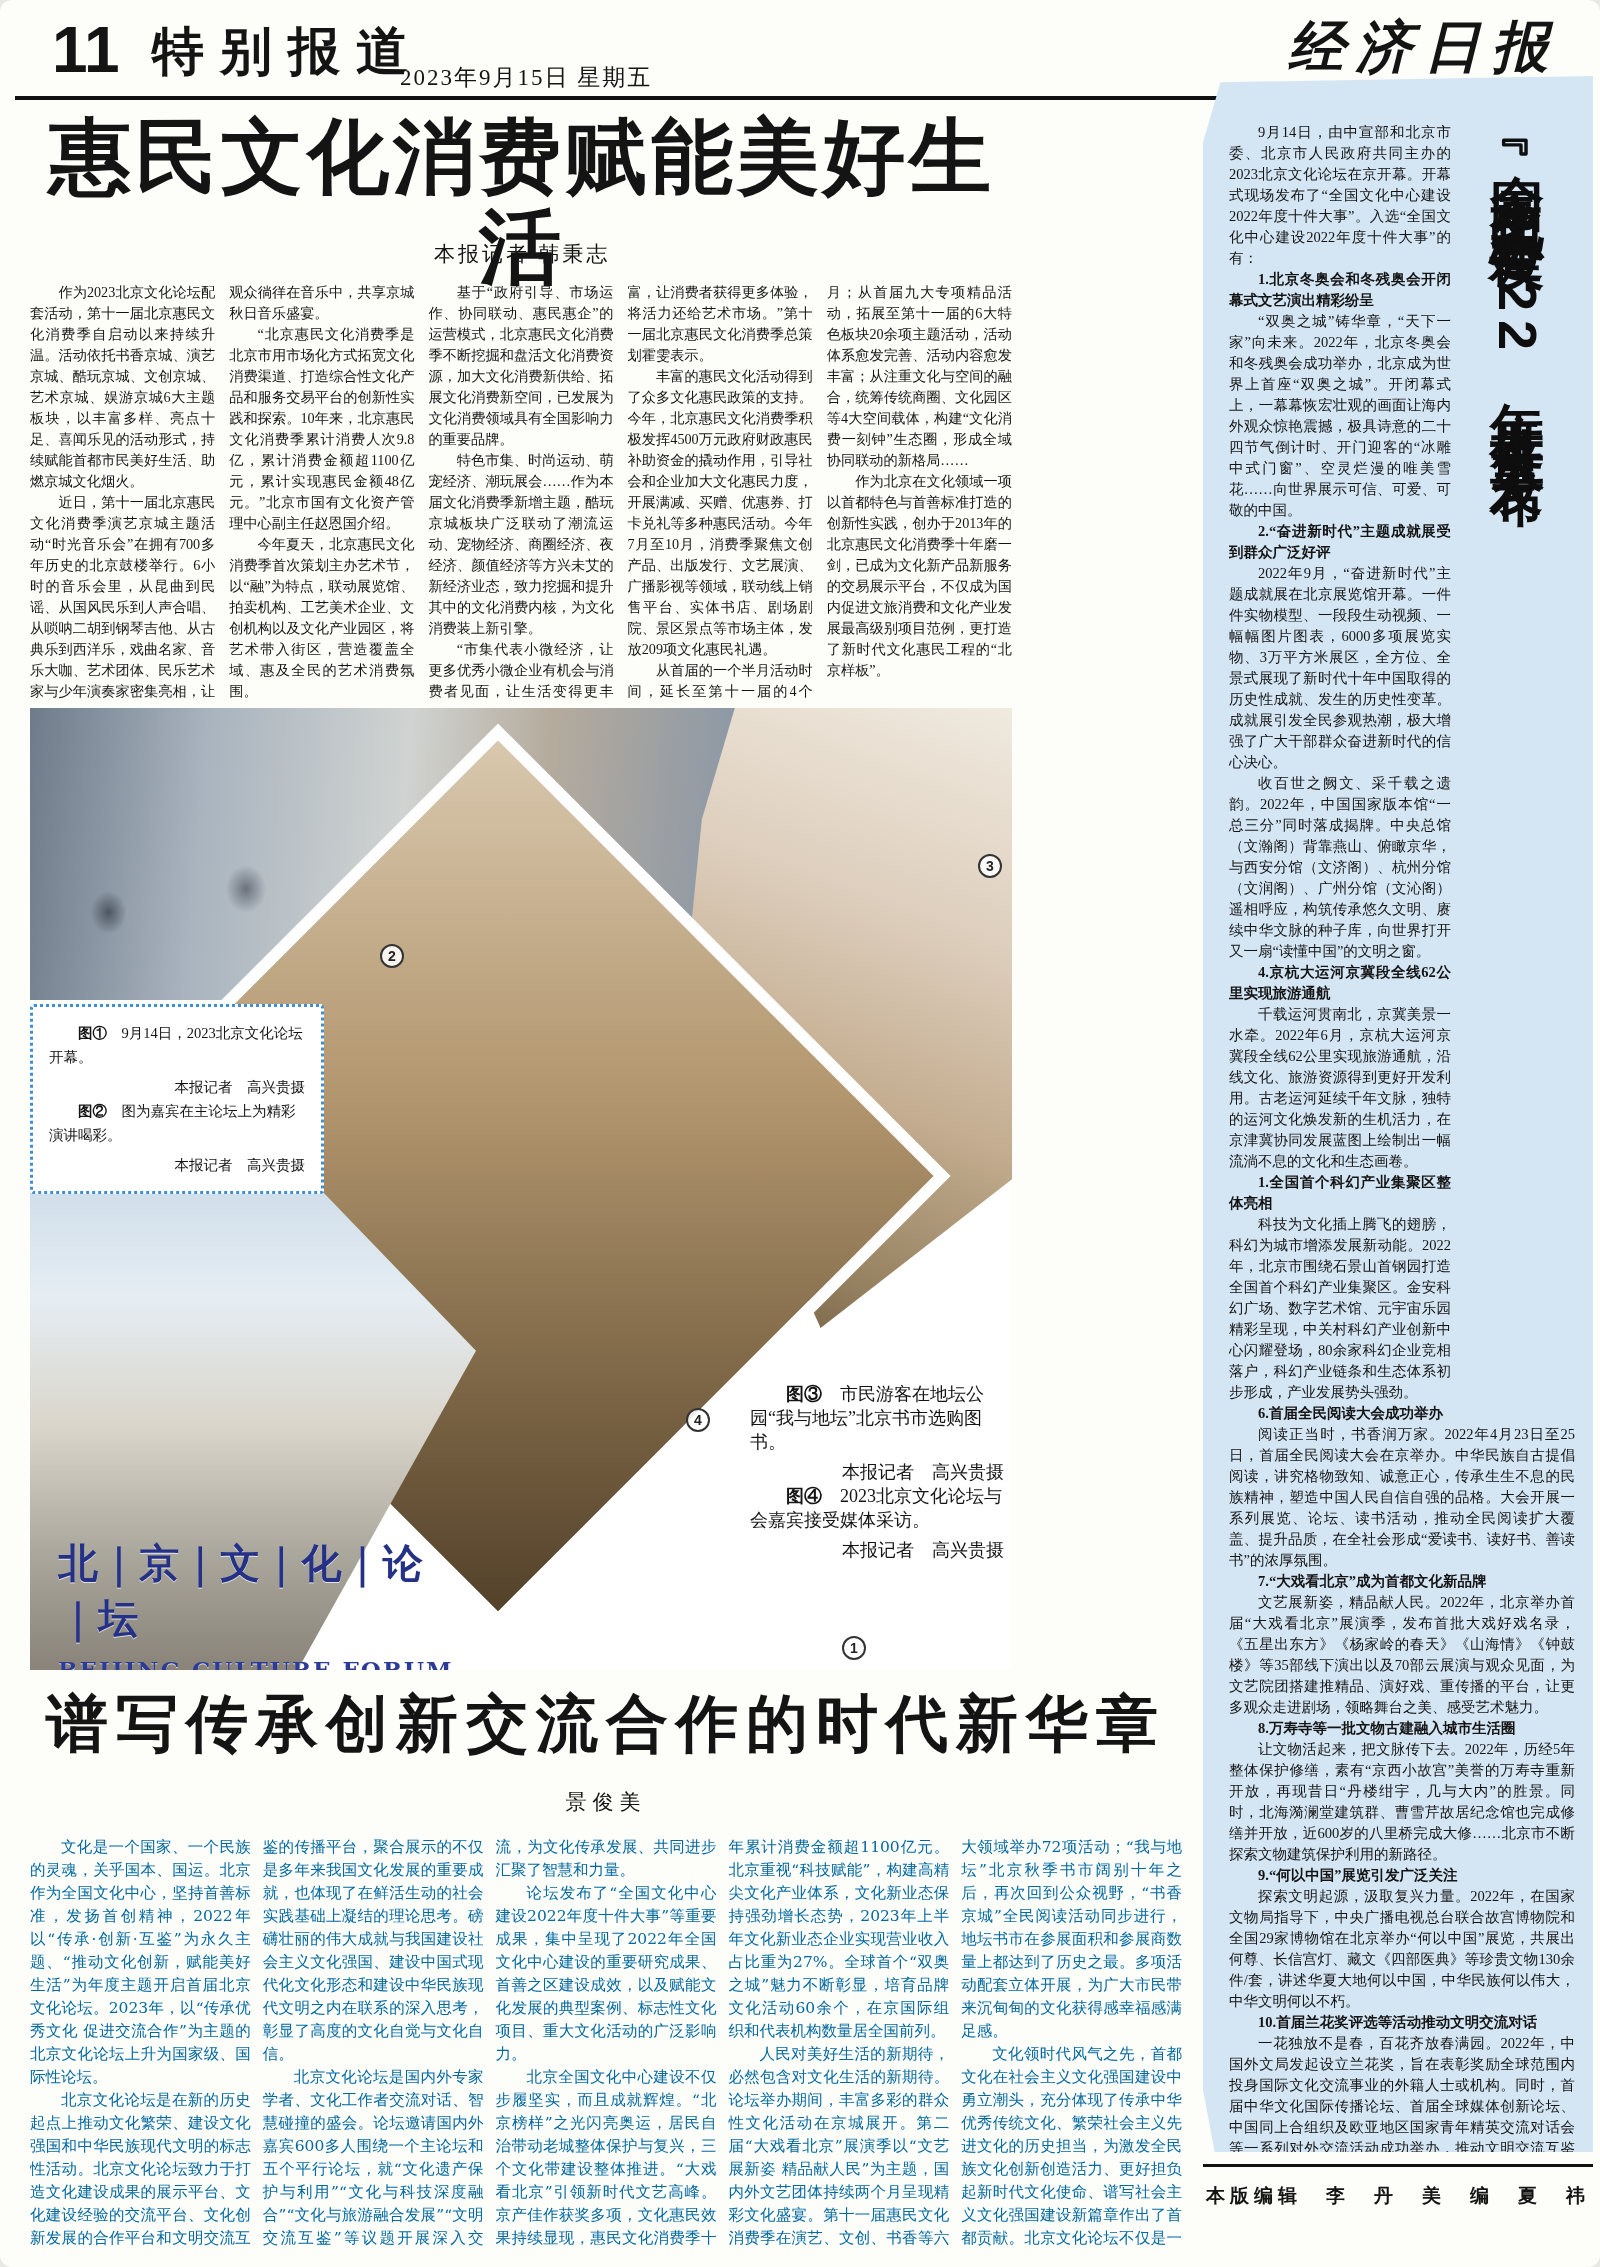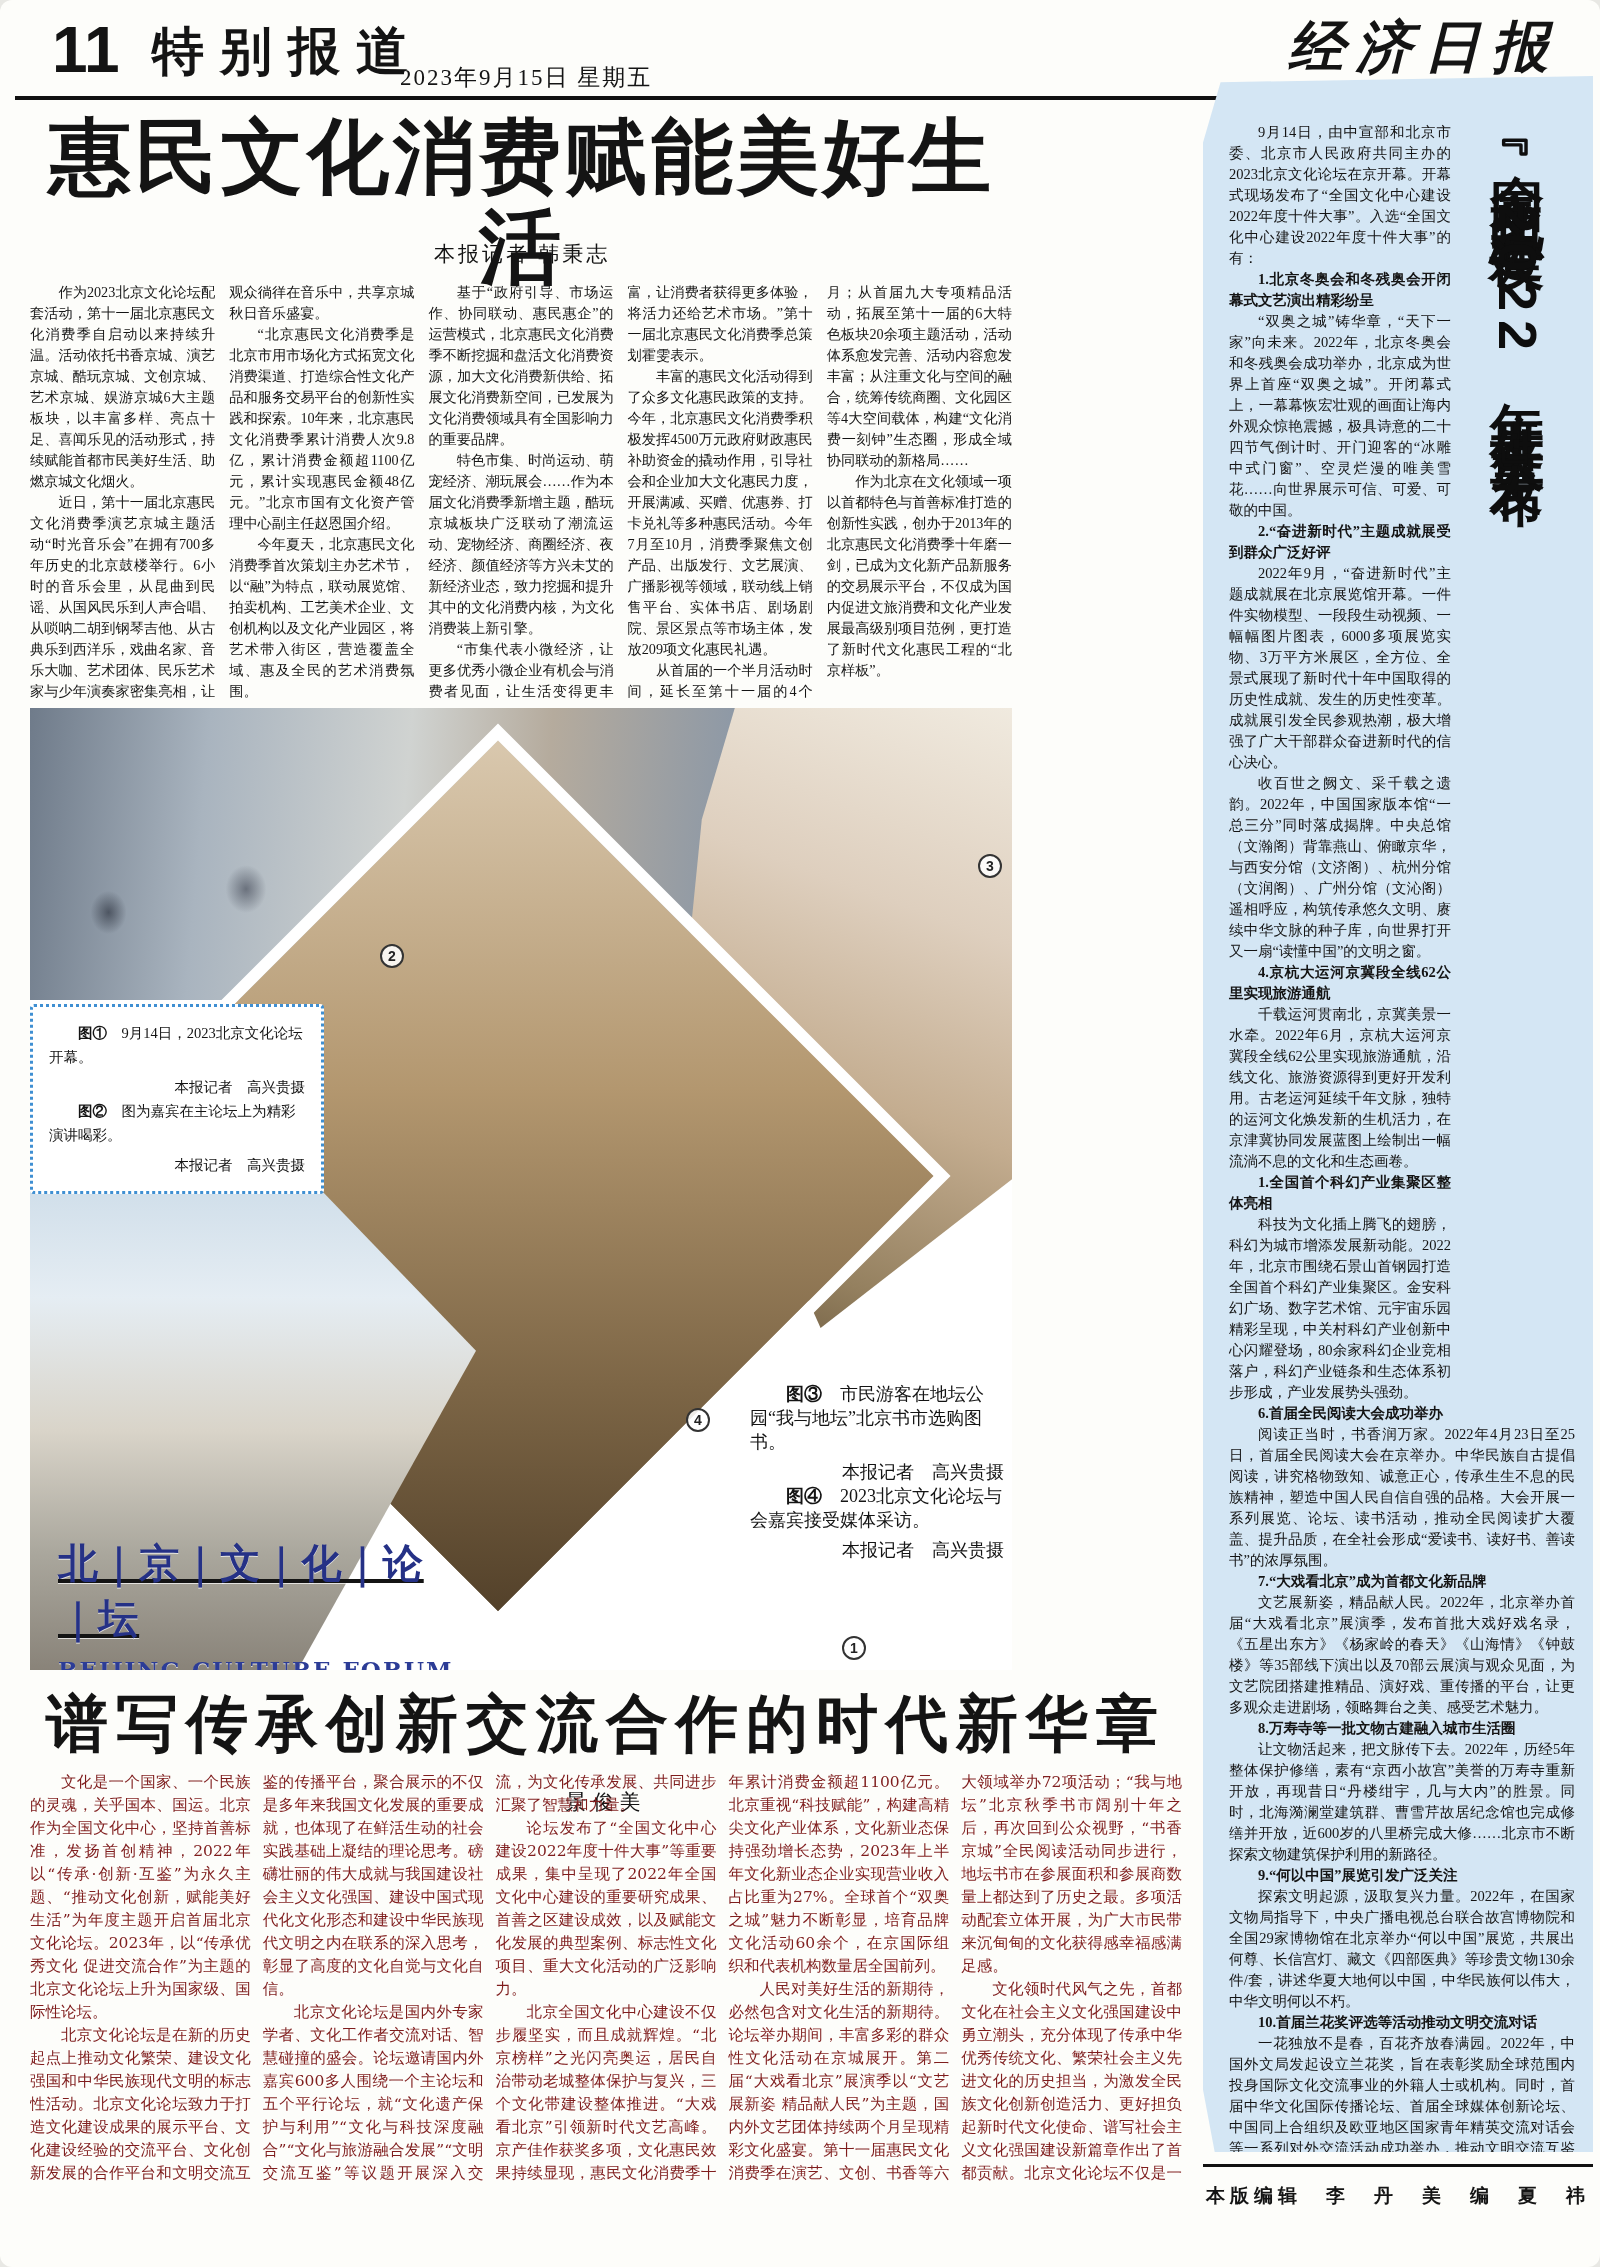--- a/index.html
+++ b/index.html
@@ -40,43 +40,43 @@
       linear-gradient(95deg,#6f7b8a,#a9b4bf 18%,#d0d3d1 38%,#b5ab9d 52%,#8e99a6 70%,#5f6b79 88%,#49545f);}
   .ph-right{left:652px;top:0;width:330px;height:620px;
     clip-path:polygon(16% 0,100% 0,100% 76%,42% 100%,0 50%,6% 18%);
     background:linear-gradient(200deg,#f0eadf,#decfbe 32%,#c4ad90 60%,#94805f 86%,#6e5c41);}
   .ph-diamond{left:148px;top:148px;width:640px;height:640px;transform:rotate(45deg);
     border:12px solid #fff;
     background:linear-gradient(135deg,#d9c8ae,#b3976f 40%,#7d6646 74%,#53412a);}
   .ph-left{left:0;top:430px;width:446px;height:532px;
     clip-path:polygon(0 0,54% 0,100% 40%,60% 100%,0 100%);
     background:linear-gradient(180deg,#c7d8e6 0%,#e5edf3 30%,#d9d4c9 55%,#aaa79d 78%,#898379 100%);}
-  .forum-logo{position:absolute;left:28px;top:828px;width:400px;text-decoration:underline;}
+  .forum-logo{position:absolute;left:28px;top:828px;width:400px;}
   .forum-logo .cn{font-family:"Liberation Sans",sans-serif;font-weight:900;font-size:40px;color:#253186;
     letter-spacing:1px;text-shadow:0 1px 0 rgba(255,255,255,.7);}
   .forum-logo .en{margin-top:10px;font-family:"DejaVu Serif",serif;font-weight:700;font-size:23px;
     color:#2c3c96;letter-spacing:2px;text-shadow:0 1px 0 rgba(255,255,255,.7);}
   .capbox{position:absolute;left:0;top:296px;width:294px;height:190px;background:#fff;
     border:3px dotted #3f8fd2;border-radius:4px;padding:14px 16px;font-size:14.5px;line-height:24px;}
   .capbox .credit,.caps2 .credit{display:block;text-align:right;margin-top:2px;}
   .caps2{position:absolute;left:716px;top:668px;width:262px;height:260px;font-size:18px;line-height:24px;
     padding:6px 4px;}
   .cap p{margin:0 0 6px 0;text-indent:2em;}
   .figno{font-weight:700;}
   .circ{position:absolute;width:24px;height:24px;border:2px solid #333;border-radius:50%;
     background:rgba(255,255,255,.88);font-family:"Liberation Sans",sans-serif;font-size:14px;font-weight:700;
     display:flex;align-items:center;justify-content:center;color:#222;}
   .c1{left:812px;top:928px;} .c2{left:350px;top:236px;} .c3{left:948px;top:146px;} .c4{left:656px;top:700px;}
 
   
   .essay-headline{position:absolute;left:30px;top:1690px;width:1152px;margin:0;text-align:center;
     font-family:"Liberation Sans","DejaVu Sans",sans-serif;font-weight:900;font-size:62px;letter-spacing:8px;line-height:1.1;}
   .essay-byline{position:absolute;left:30px;top:1788px;width:1152px;text-align:center;font-size:21px;letter-spacing:6px;}
-  .essay-cols{position:absolute;left:30px;top:1771px;width:1152px;height:420px;overflow:hidden;
-    column-count:5;column-gap:12px;font-size:15.5px;line-height:23px;text-align:justify;color:#7f1d1d;
+  .essay-cols{position:absolute;left:30px;top:1836px;width:1152px;height:420px;overflow:hidden;
+    column-count:5;column-gap:12px;font-size:15.5px;line-height:23px;text-align:justify;color:#0369a1;
     font-family:"DejaVu Serif","Liberation Serif",serif;}
   .essay-cols p{margin:0;text-indent:2em;}
 
   
   .sidebar{position:absolute;left:1203px;top:76px;width:390px;height:2076px;background:#d4e6f4;
     clip-path:polygon(0 3.2%,4.5% .3%,100% 0,100% 100%,3% 100%,0 97%);
     padding:46px 18px 16px 26px;font-size:14.5px;line-height:21px;text-align:justify;overflow:hidden;}
   .vt-float{float:right;width:114px;height:1268px;margin:0 0 10px 10px;display:flex;justify-content:center;}
   .vtitle{writing-mode:vertical-rl;text-orientation:mixed;font-family:"Liberation Sans","DejaVu Sans",sans-serif;
     font-weight:900;font-size:54px;line-height:1;letter-spacing:9px;color:#0e0e0e;}

